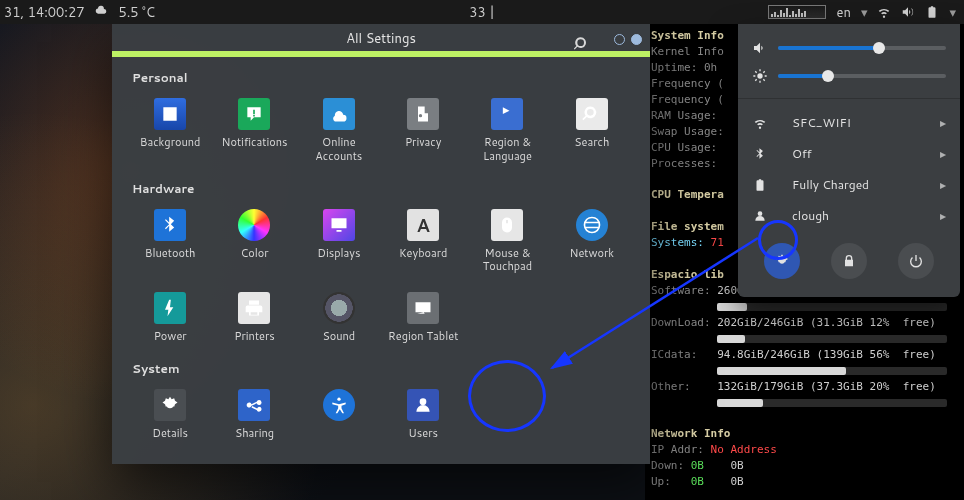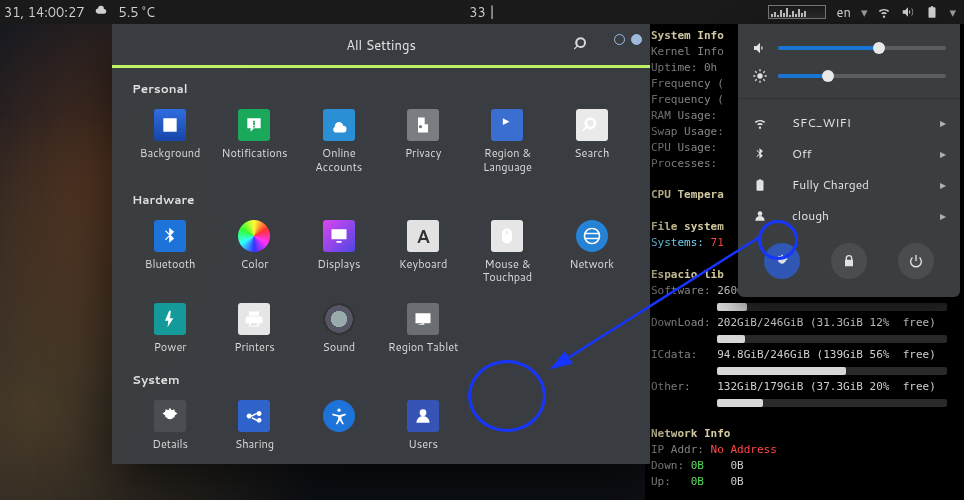--- a/index.html
+++ b/index.html
@@ -39,22 +39,22 @@
 
   
   .settings {
     position:absolute; left:112px; top:24px; width:538px; height:440px;
     background: rgba(58,62,66,0.98);
     box-shadow: 0 18px 50px rgba(0,0,0,0.6);
     z-index:3;
     display:flex; flex-direction:column;
   }
   .settings-header {
-    height:44px; display:flex; align-items:center; justify-content:center;
-    position:relative; border-bottom:3px solid #bef264;
+    height:33px; display:flex; align-items:center; justify-content:center;
+    position:relative; border-bottom:6px solid #bef264;
   }
   .settings-header .title { color:#e4e4e4; font-size:13px; }
   .settings-header .search-btn { position:absolute; right:56px; top:8px; width:24px; height:24px; display:flex; align-items:center; justify-content:center; }
   .settings-header .pager { position:absolute; right:8px; top:10px; display:flex; gap:6px; align-items:center; }
   .pager .dot { width:11px; height:11px; border-radius:50%; border:1.5px solid #9dbadd; }
   .pager .dot.filled { background:#9dbadd; }
 
   .settings-body { flex:1; overflow:hidden; padding:0 16px; }
   .section-label { color:#e0e0e0; font-size:12px; font-weight:bold; margin:12px 0 6px 4px; }
   .grid {

